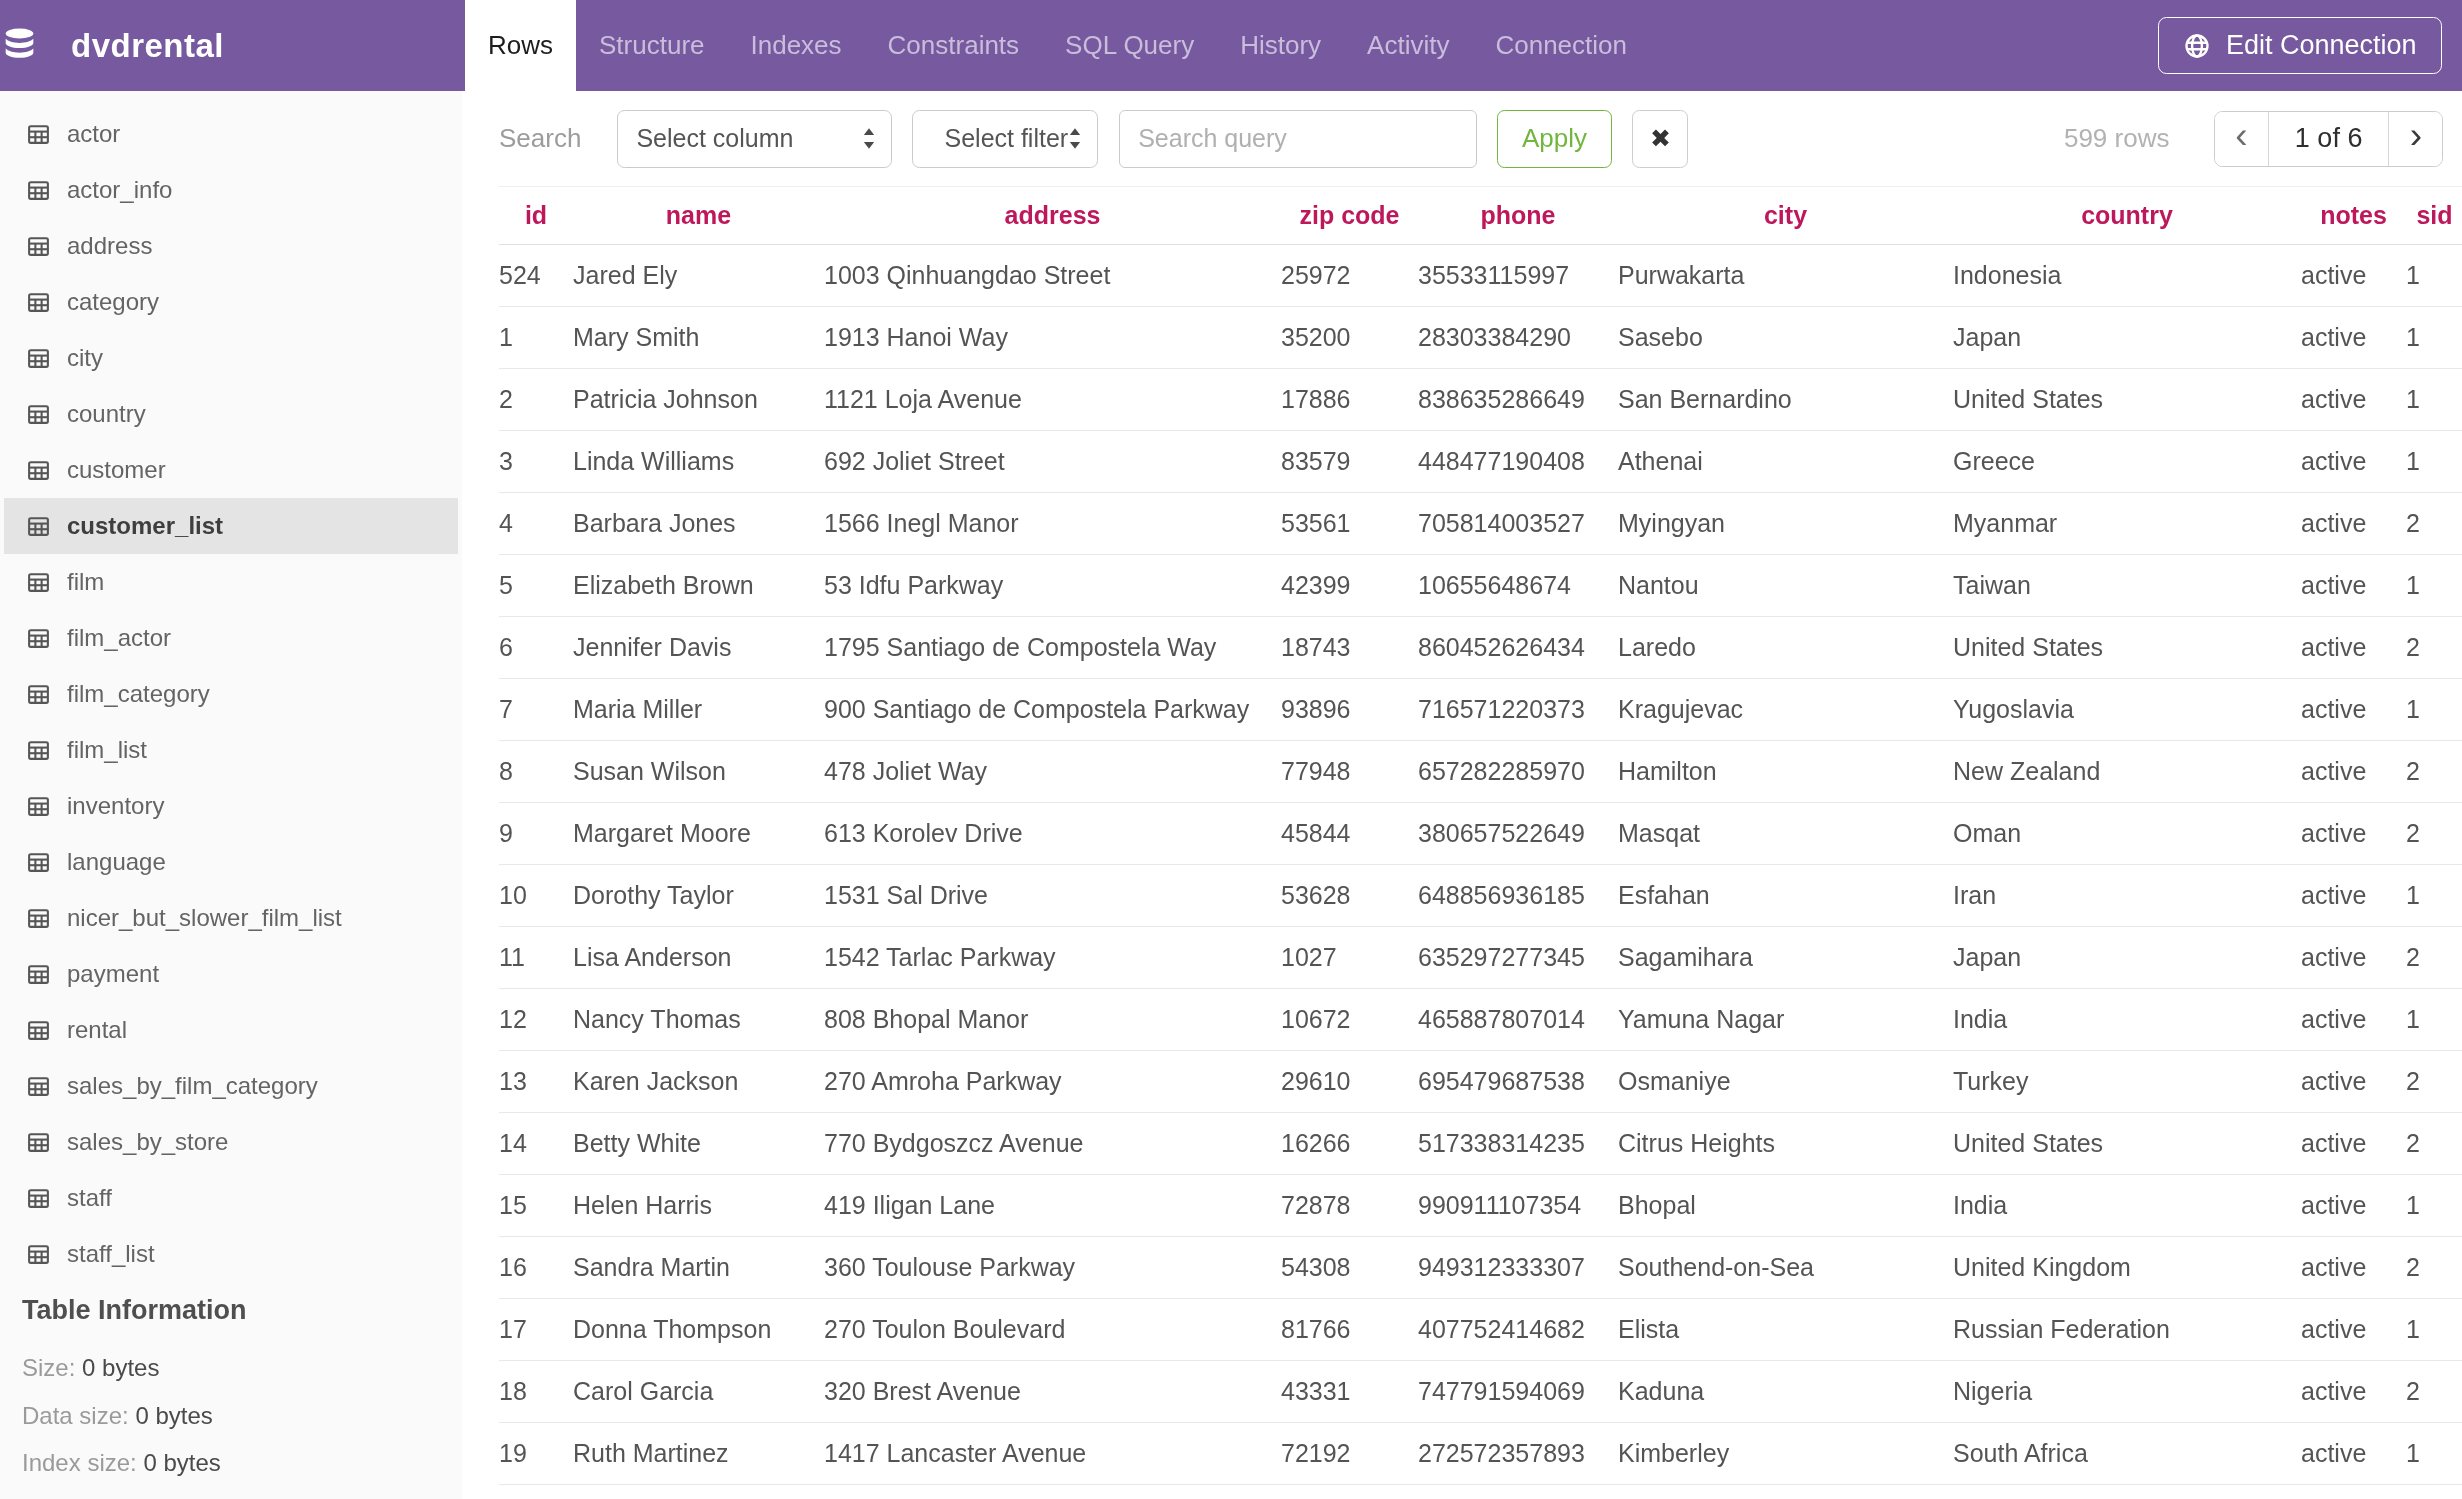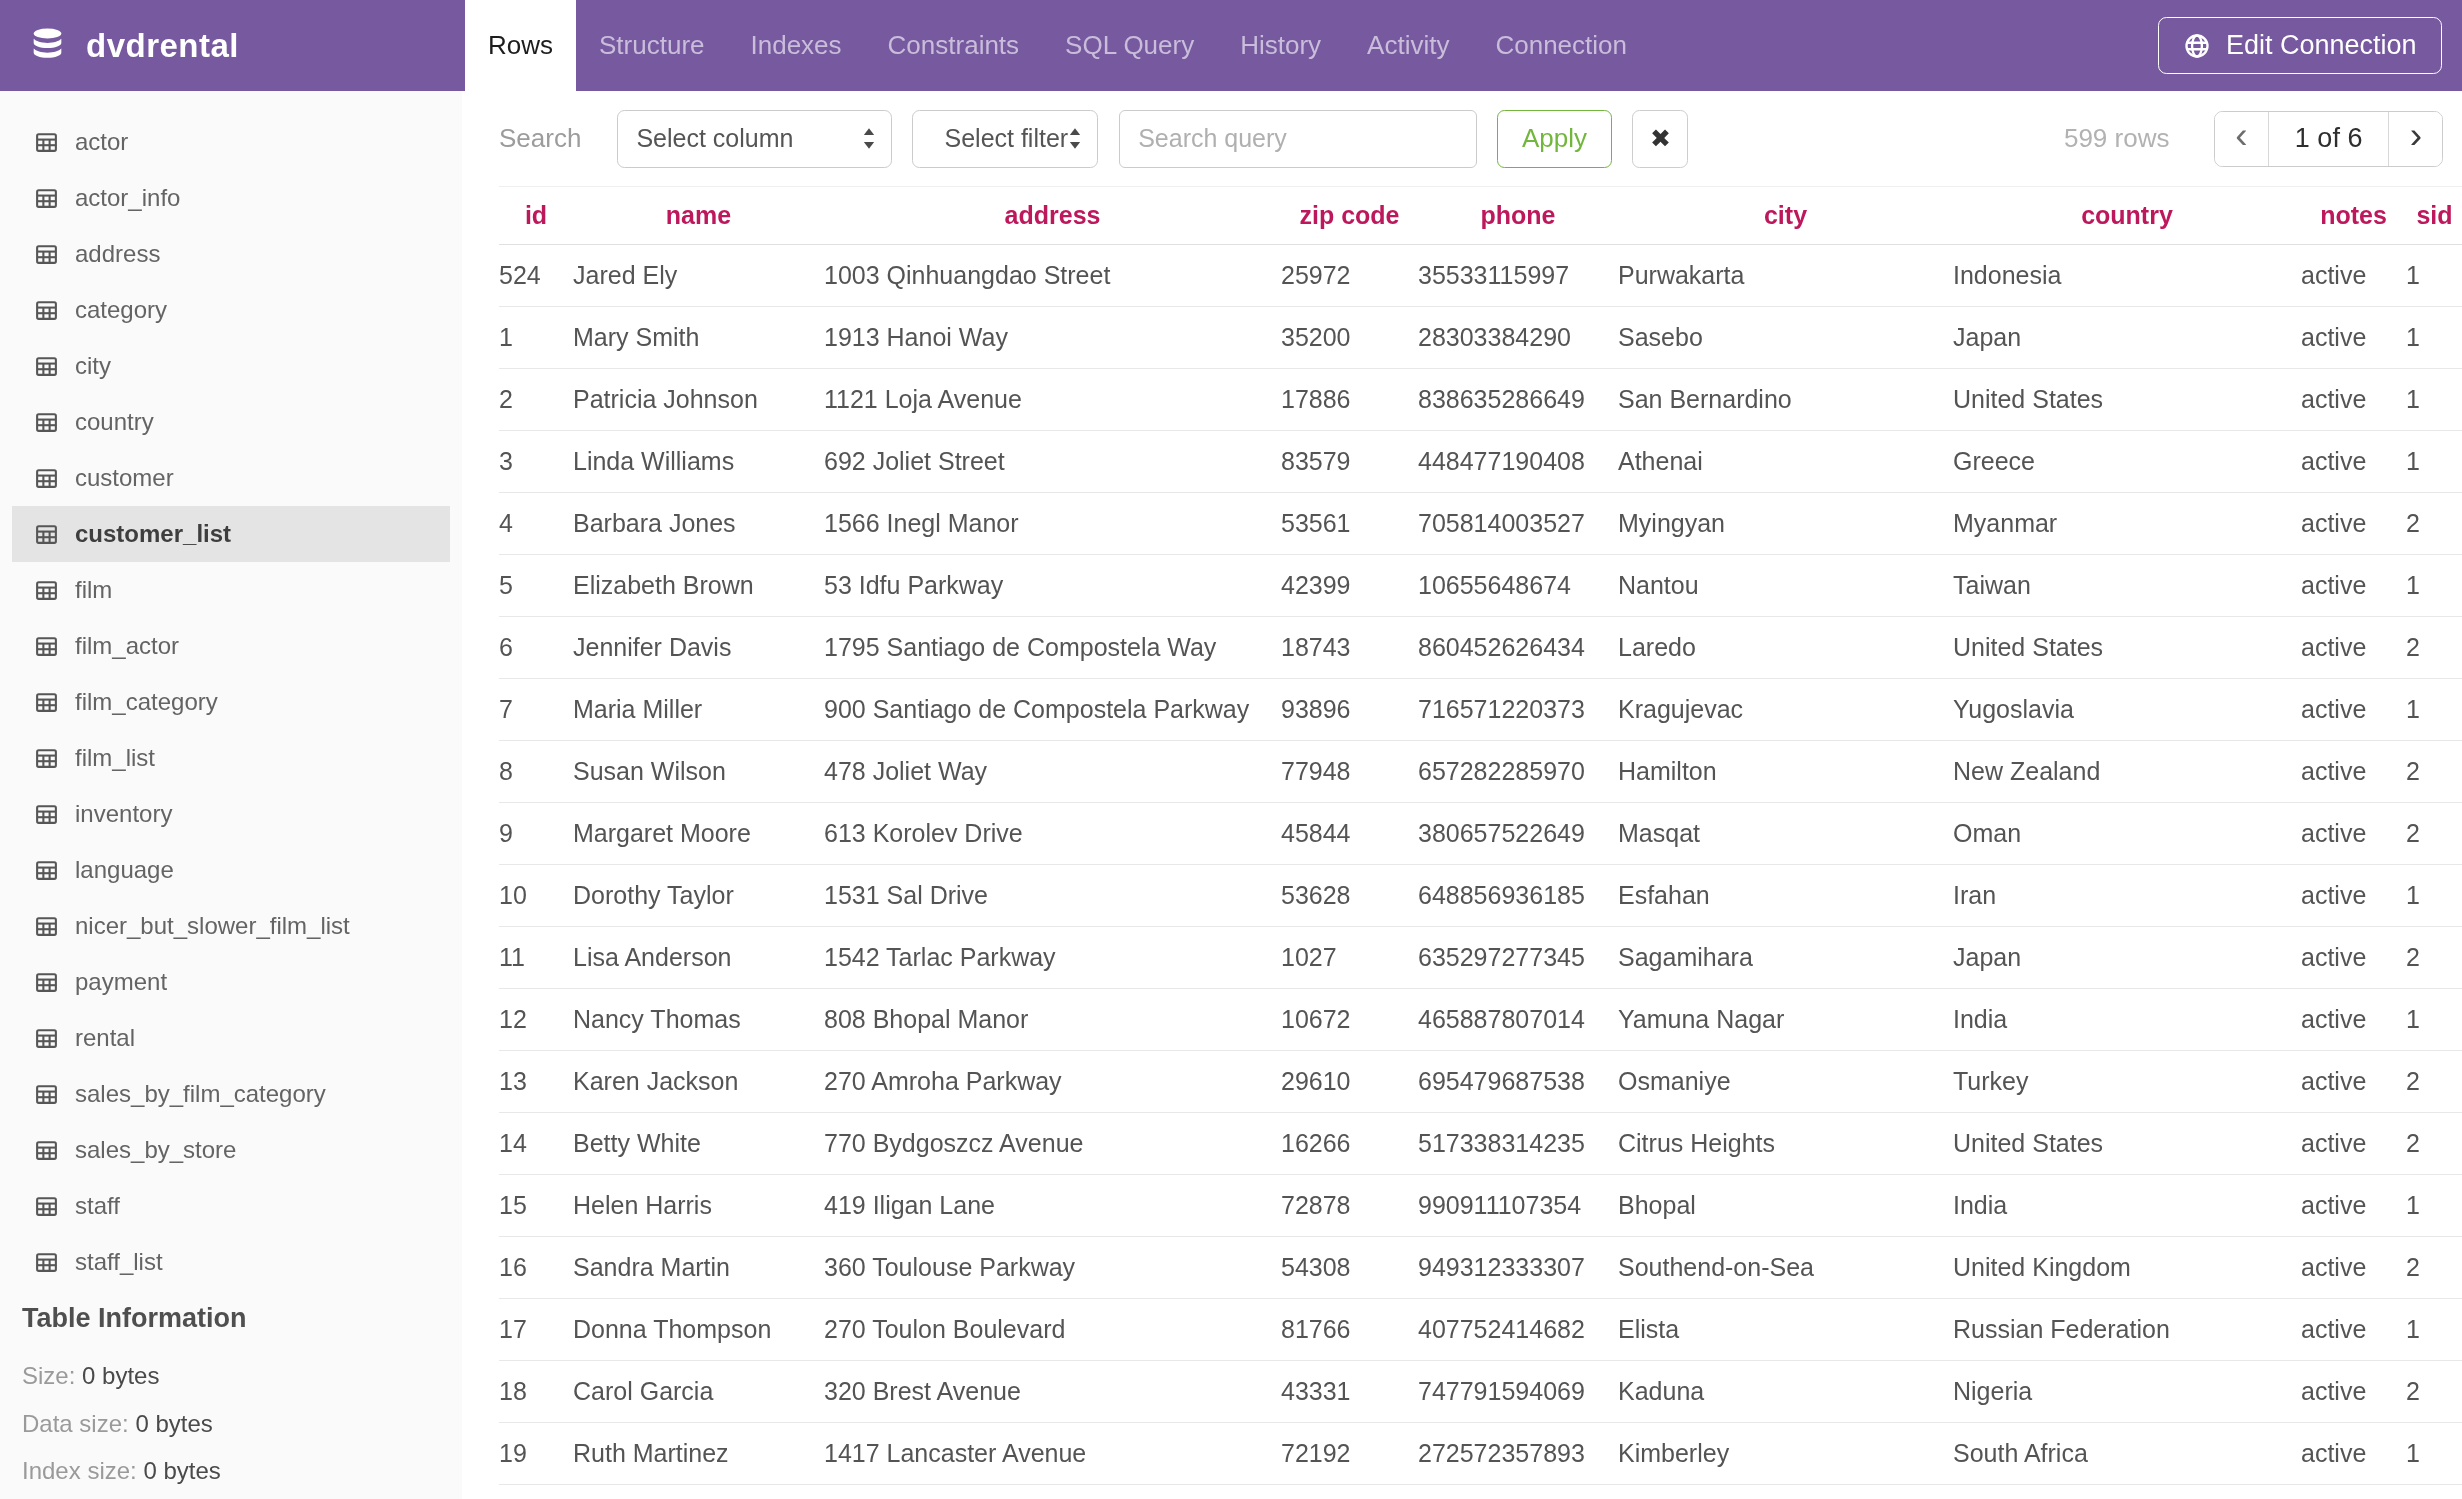--- a/index.html
+++ b/index.html
@@ -6,39 +6,39 @@
   html,body { margin:0; padding:0; }
   body {
     width:2462px; height:1500px; overflow:hidden; position:relative;
     font-family:"Liberation Sans","DejaVu Sans",sans-serif; background:#fff;
   }
   
   .topbar {
     position:absolute; top:0; left:0; width:2462px; height:91px;
     background:#76599E; display:flex; align-items:stretch;
   }
-  .brand { width:465px; flex:none; display:flex; align-items:center; padding-left:28px; gap:19px; }
+  .brand { width:465px; flex:none; display:flex; align-items:center; gap:32px; }
   .brand-icon svg { width:39px; height:39px; display:block; }
   .brand-title { color:#fff; font-size:33px; font-weight:bold; letter-spacing:0.5px; }
   .tabs { display:flex; align-items:stretch; }
   .tab { display:flex; align-items:center; padding:0 23px; font-size:26px; color:#C9BDDB; cursor:pointer; }
   .tab.active { background:#fff; color:#1d1d1d; }
   .edit-conn {
     margin-left:auto; align-self:center; margin-right:20.4px;
     display:flex; align-items:center; gap:15px;
     background:transparent; border:1.9px solid #fff; border-radius:8.4px;
     color:#fff; font-size:27px; padding:12px 24px; cursor:pointer; font-family:inherit;
   }
   .edit-conn svg { width:28px; height:28px; display:block; }
   
   .sidebar {
     position:absolute; top:91px; left:0; width:462px; bottom:0;
     background:#FAFAFA; overflow:hidden;
   }
-  .table-list { list-style:none; margin:12px; padding:11px 0 0 0; }
+  .table-list { list-style:none; margin:4px; padding:11px 0 0 0; }
   .table-item {
     height:56px; display:flex; align-items:center; padding-left:22px; gap:16px;
     font-size:24px; color:#646464; cursor:pointer; white-space:nowrap;
   }
   .table-item .t-icon svg { width:25px; height:25px; display:block; color:#565656; }
   .table-item.selected { background:#E5E4E4; color:#3E3E3E; font-weight:bold; }
   .table-info { margin-top:13px; padding-left:22px; }
   .info-title { font-size:27px; font-weight:bold; color:#4F4F4F; margin-bottom:28px; }
   .info-row { font-size:24px; margin-bottom:19.5px; }
   .info-label { color:#9A9A9A; }

